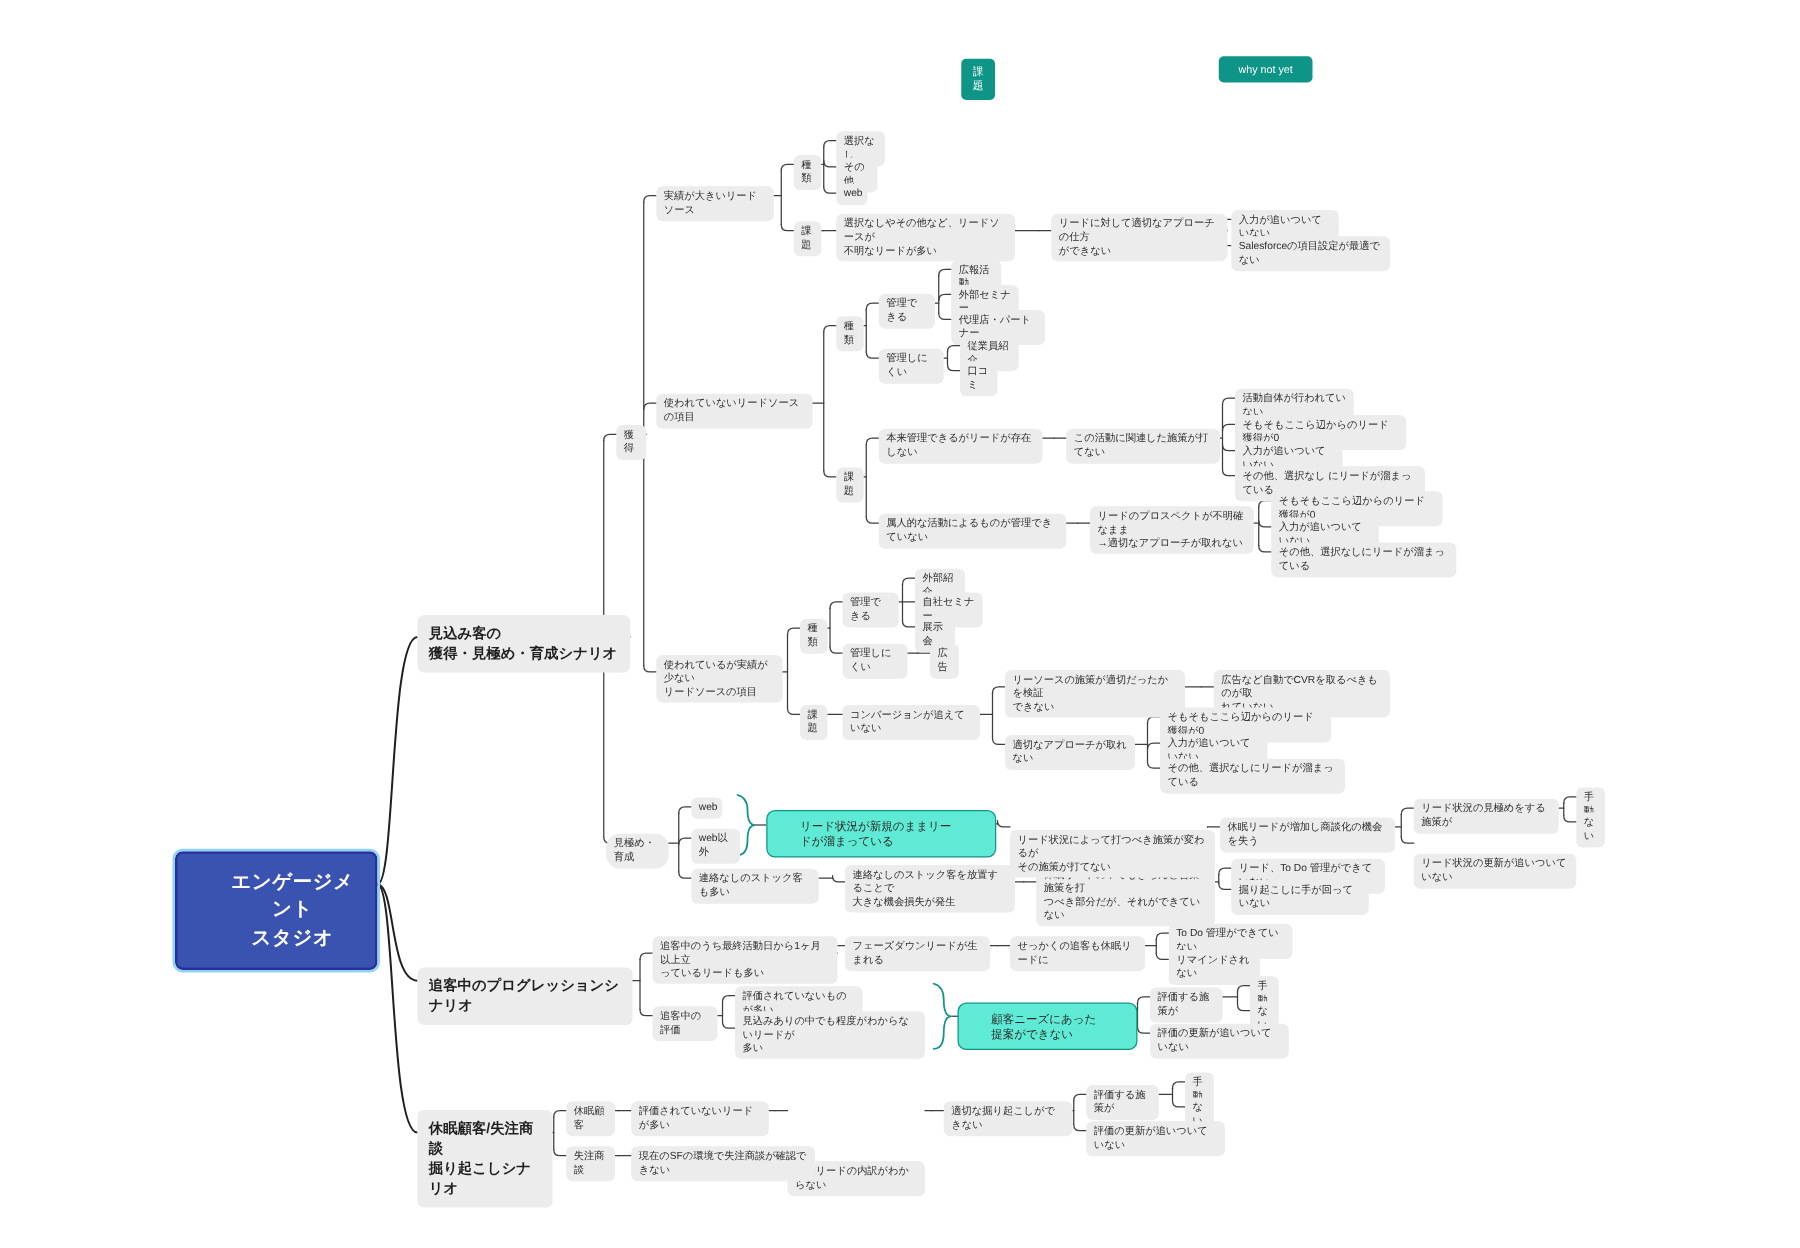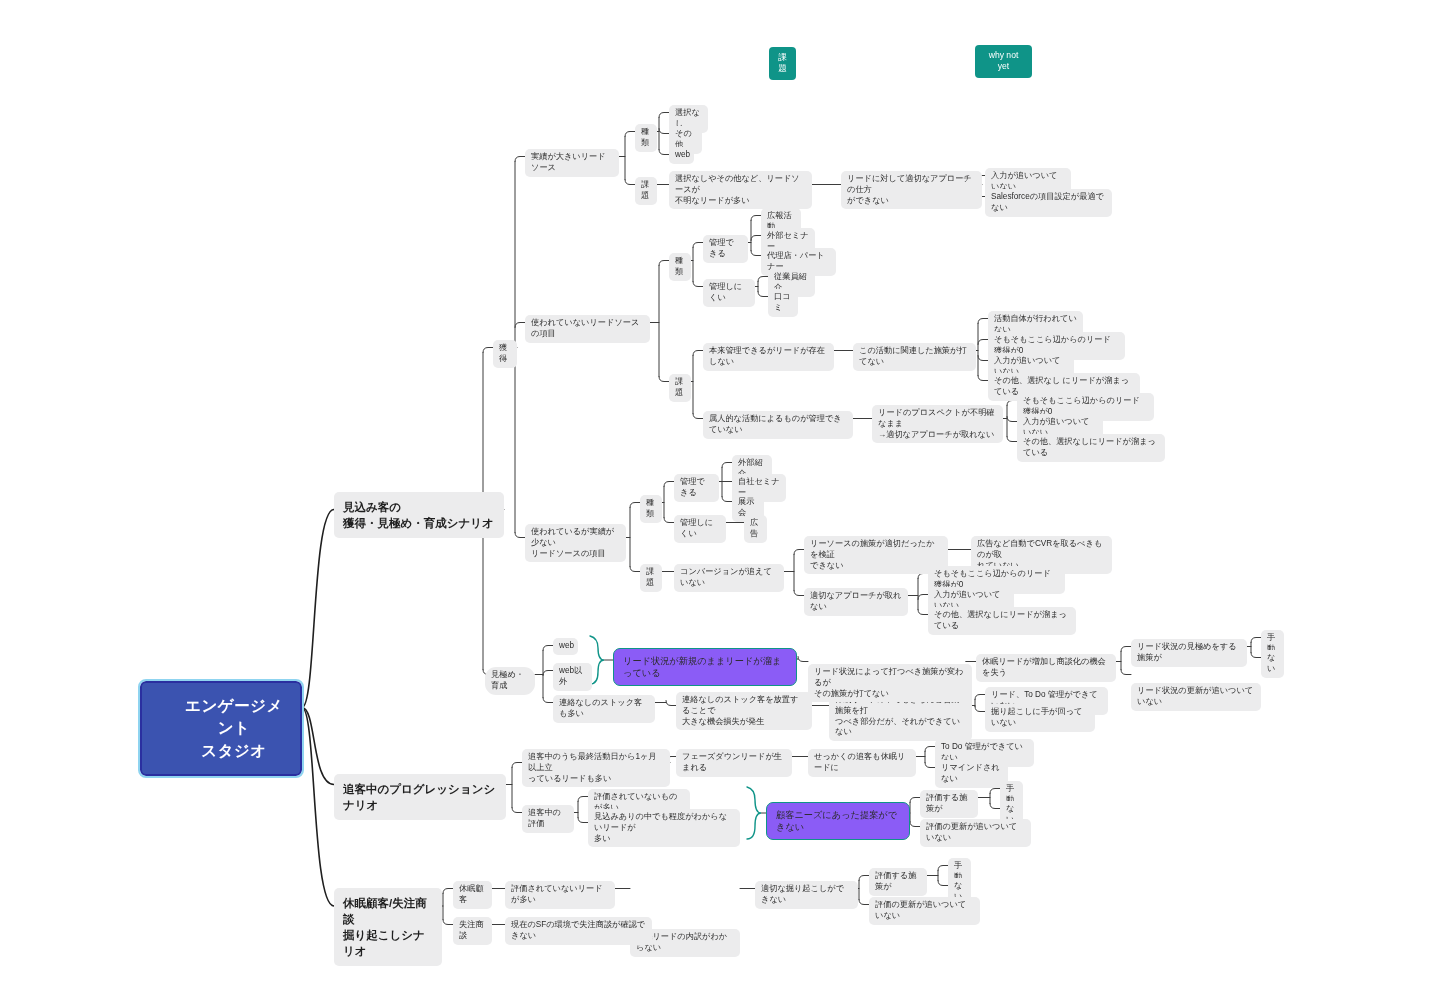--- a/index.html
+++ b/index.html
@@ -61,26 +61,26 @@
   .n-badge {
     background: #0f9488;
     color: #ffffff;
     font-size: 8.6px;
     border-radius: 4px;
     padding: 5px 8px;
     text-align: center;
     font-weight: 500;
   }
   .n-hl {
-    background: #8b5cf6;
+    background: #5eead4;
     border: 1.6px solid #0f9488;
     border-radius: 7px;
     color: #2b2b2b;
     font-size: 9.2px;
-    padding: 6px 9px;
+    padding: 6px 26px;
   }
 </style>
 </head>
 <body>
 
 <div id="canvas">
   <svg class="links" id="link-layer" viewBox="0 0 1440 998">
       <path d="M302 707.5 C316.4 707.5 311.6 509.5 334 509.5" fill="none" stroke="#1f1f1f" stroke-width="1.6"></path>
       <path d="M302 707.5 C316.4 707.5 311.6 784.5 334 784.5" fill="none" stroke="#1f1f1f" stroke-width="1.6"></path>
       <path d="M302 707.5 C316.4 707.5 311.6 906 334 906" fill="none" stroke="#1f1f1f" stroke-width="1.6"></path>
@@ -252,21 +252,21 @@
       <path d="M761 813 L770 813" fill="none" stroke="#3d3d3d" stroke-width="1"></path>
     </svg>
 <div class="node n-root" style="left: 140px; top: 681px; width: 162px; padding-left: 36px;">エンゲージメント
 スタジオ</div>
     <div class="node n-branch" style="left: 334px; top: 492px; width: 170px;">見込み客の
 獲得・見極め・育成シナリオ</div>
     <div class="node n-branch" style="left: 334px; top: 888px; width: 108px;">休眠顧客/失注商談
 掘り起こしシナリオ</div>
     <div class="node n-branch" style="left: 334px; top: 774px; width: 172px;">追客中のプログレッションシナリオ</div>
     <div class="node n-badge" style="left: 769px; top: 47px; width: 27px;">課題</div>
-    <div class="node n-badge" style="left: 975px; top: 45px; width: 57px;">why not yet</div>
+    <div class="node n-badge" style="left: 975px; top: 45px; width: 75px;">why not yet</div>
     <div class="node plain n-xs" style="left: 493px; top: 340px; width: 24px;">獲得</div>
     <div class="node plain n-xs" style="left: 485px; top: 667px; width: 50px; border-radius: 11px;">見極め・育成</div>
     <div class="node plain n-xs" style="left: 525px; top: 149px; width: 94px;">実績が大きいリードソース</div>
     <div class="node plain n-xs" style="left: 635px; top: 124px; width: 22px;">種類</div>
     <div class="node plain n-xs" style="left: 669px; top: 105px; width: 39px;">選択なし</div>
     <div class="node plain n-xs" style="left: 669px; top: 126px; width: 33px;">その他</div>
     <div class="node plain n-xs" style="left: 669px; top: 147px; width: 25px;">web</div>
     <div class="node plain n-xs" style="left: 635px; top: 177px; width: 22px;">課題</div>
     <div class="node plain n-xs" style="left: 669px; top: 171px; width: 143px;">選択なしやその他など、リードソースが
 不明なリードが多い</div>

